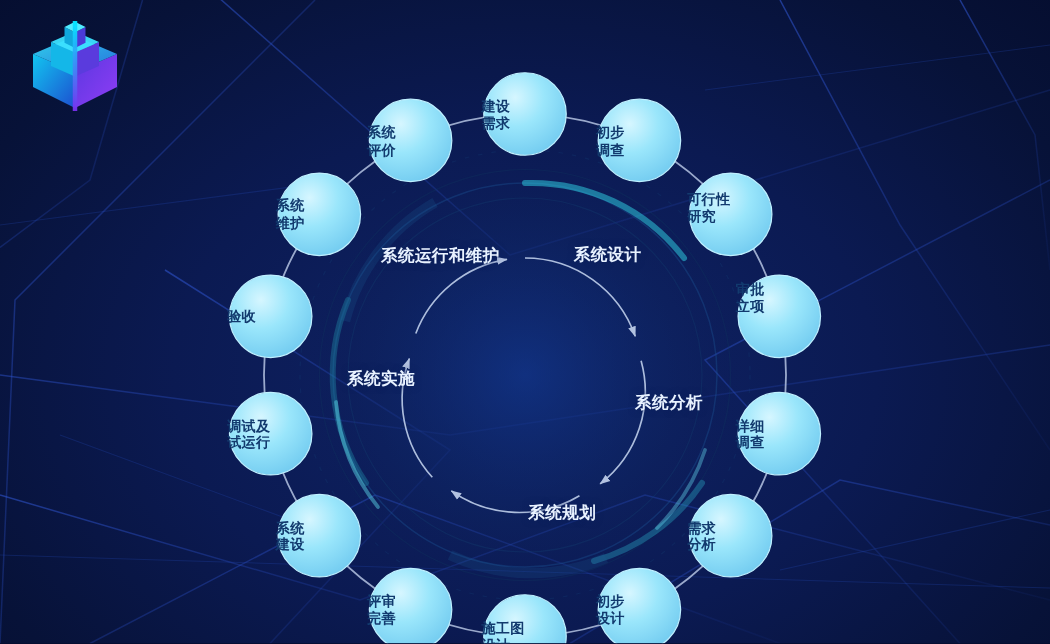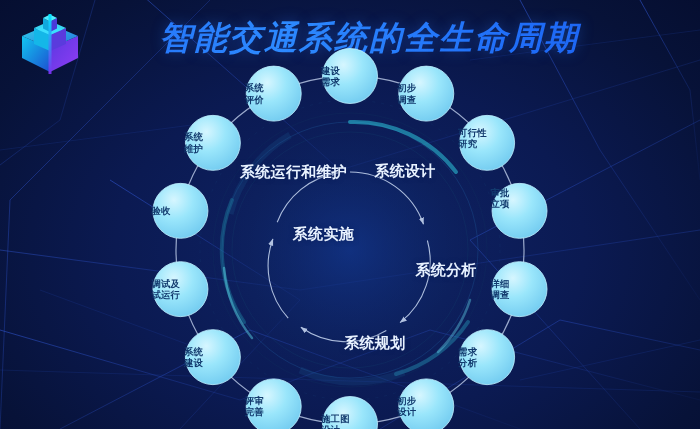--- a/index.html
+++ b/index.html
@@ -75,21 +75,21 @@
     font-weight: 700;
     line-height: 11.4px;
     white-space: pre-line;
     pointer-events: none;
     letter-spacing: 0.2px;
   }
 
   .inner-label {
     position: absolute;
     color: #e8f2ff;
-    font-size: 15px;
+    font-size: 11px;
     font-weight: 700;
     line-height: 11px;
     text-align: center;
     white-space: nowrap;
     letter-spacing: 0.3px;
     text-shadow: 0 0 5px rgba(10,30,90,0.9);
     pointer-events: none;
   }
 </style>
 </head>
@@ -154,21 +154,20 @@
     <polygon points="52,20 36,27 36,43 52,36" fill="#5a3bdd"></polygon>
     <polygon points="20,20 36,13 52,20 36,27" fill="#3ce2ff" opacity="0.95"></polygon>
 
     <polygon points="29,10 36,13.5 36,24 29,20.5" fill="#10a8dd"></polygon>
     <polygon points="43,10 36,13.5 36,24 43,20.5" fill="#4a3ad8"></polygon>
     <polygon points="29,10 36,6.5 43,10 36,13.5" fill="#50ecff"></polygon>
 
     <rect x="34.5" y="6" width="3" height="60" fill="url(#lgB)" opacity="0.95"></rect>
   </svg>
 
-  <div id="title">智能交通系统的全生命周期</div>
 
   <svg id="diagram" viewBox="0 0 700 429">
     <defs>
       <radialGradient id="nodeGrad" cx="38%" cy="30%" r="78%">
         <stop offset="0%" stop-color="#d6f6ff"></stop>
         <stop offset="45%" stop-color="#9ae6fb"></stop>
         <stop offset="100%" stop-color="#6fc9ef"></stop>
       </radialGradient>
       <radialGradient id="coreGlow" cx="50%" cy="50%" r="50%">
         <stop offset="0%" stop-color="#123a92" stop-opacity="0.55"></stop>
@@ -268,17 +267,17 @@
       <div class="node-label" style="width: 58px; left: 151.46px; top: 205.159px;">验收</div>
       <div class="node-label" style="width: 58px; left: 183.886px; top: 131.475px;">系统
 维护</div>
       <div class="node-label" style="width: 58px; left: 244.723px; top: 82.2098px;">系统
 评价</div>
     </div>
   <div id="inner-labels">
       <div class="inner-label" style="left: 0px; top: 165.361px; width: 200px; margin-left: 305.063px;">系统设计</div>
       <div class="inner-label" style="left: 0px; top: 244px; width: 200px; margin-left: 346px; margin-top: 20px;">系统分析</div>
       <div class="inner-label" style="left: 0px; top: 336.729px; width: 200px; margin-left: 274.847px;">系统规划</div>
-      <div class="inner-label" style="left: 0px; top: 228px; width: 200px; margin-left: 154px; text-align: right;">系统实施</div>
+      <div class="inner-label" style="left: 0px; top: 248px; width: 200px; margin-left: 154px;">系统实施</div>
       <div class="inner-label" style="left: 0px; top: 166.334px; width: 200px; margin-left: 193.573px;">系统运行和维护</div>
     </div>
 
 </div>
 
 </body></html>

